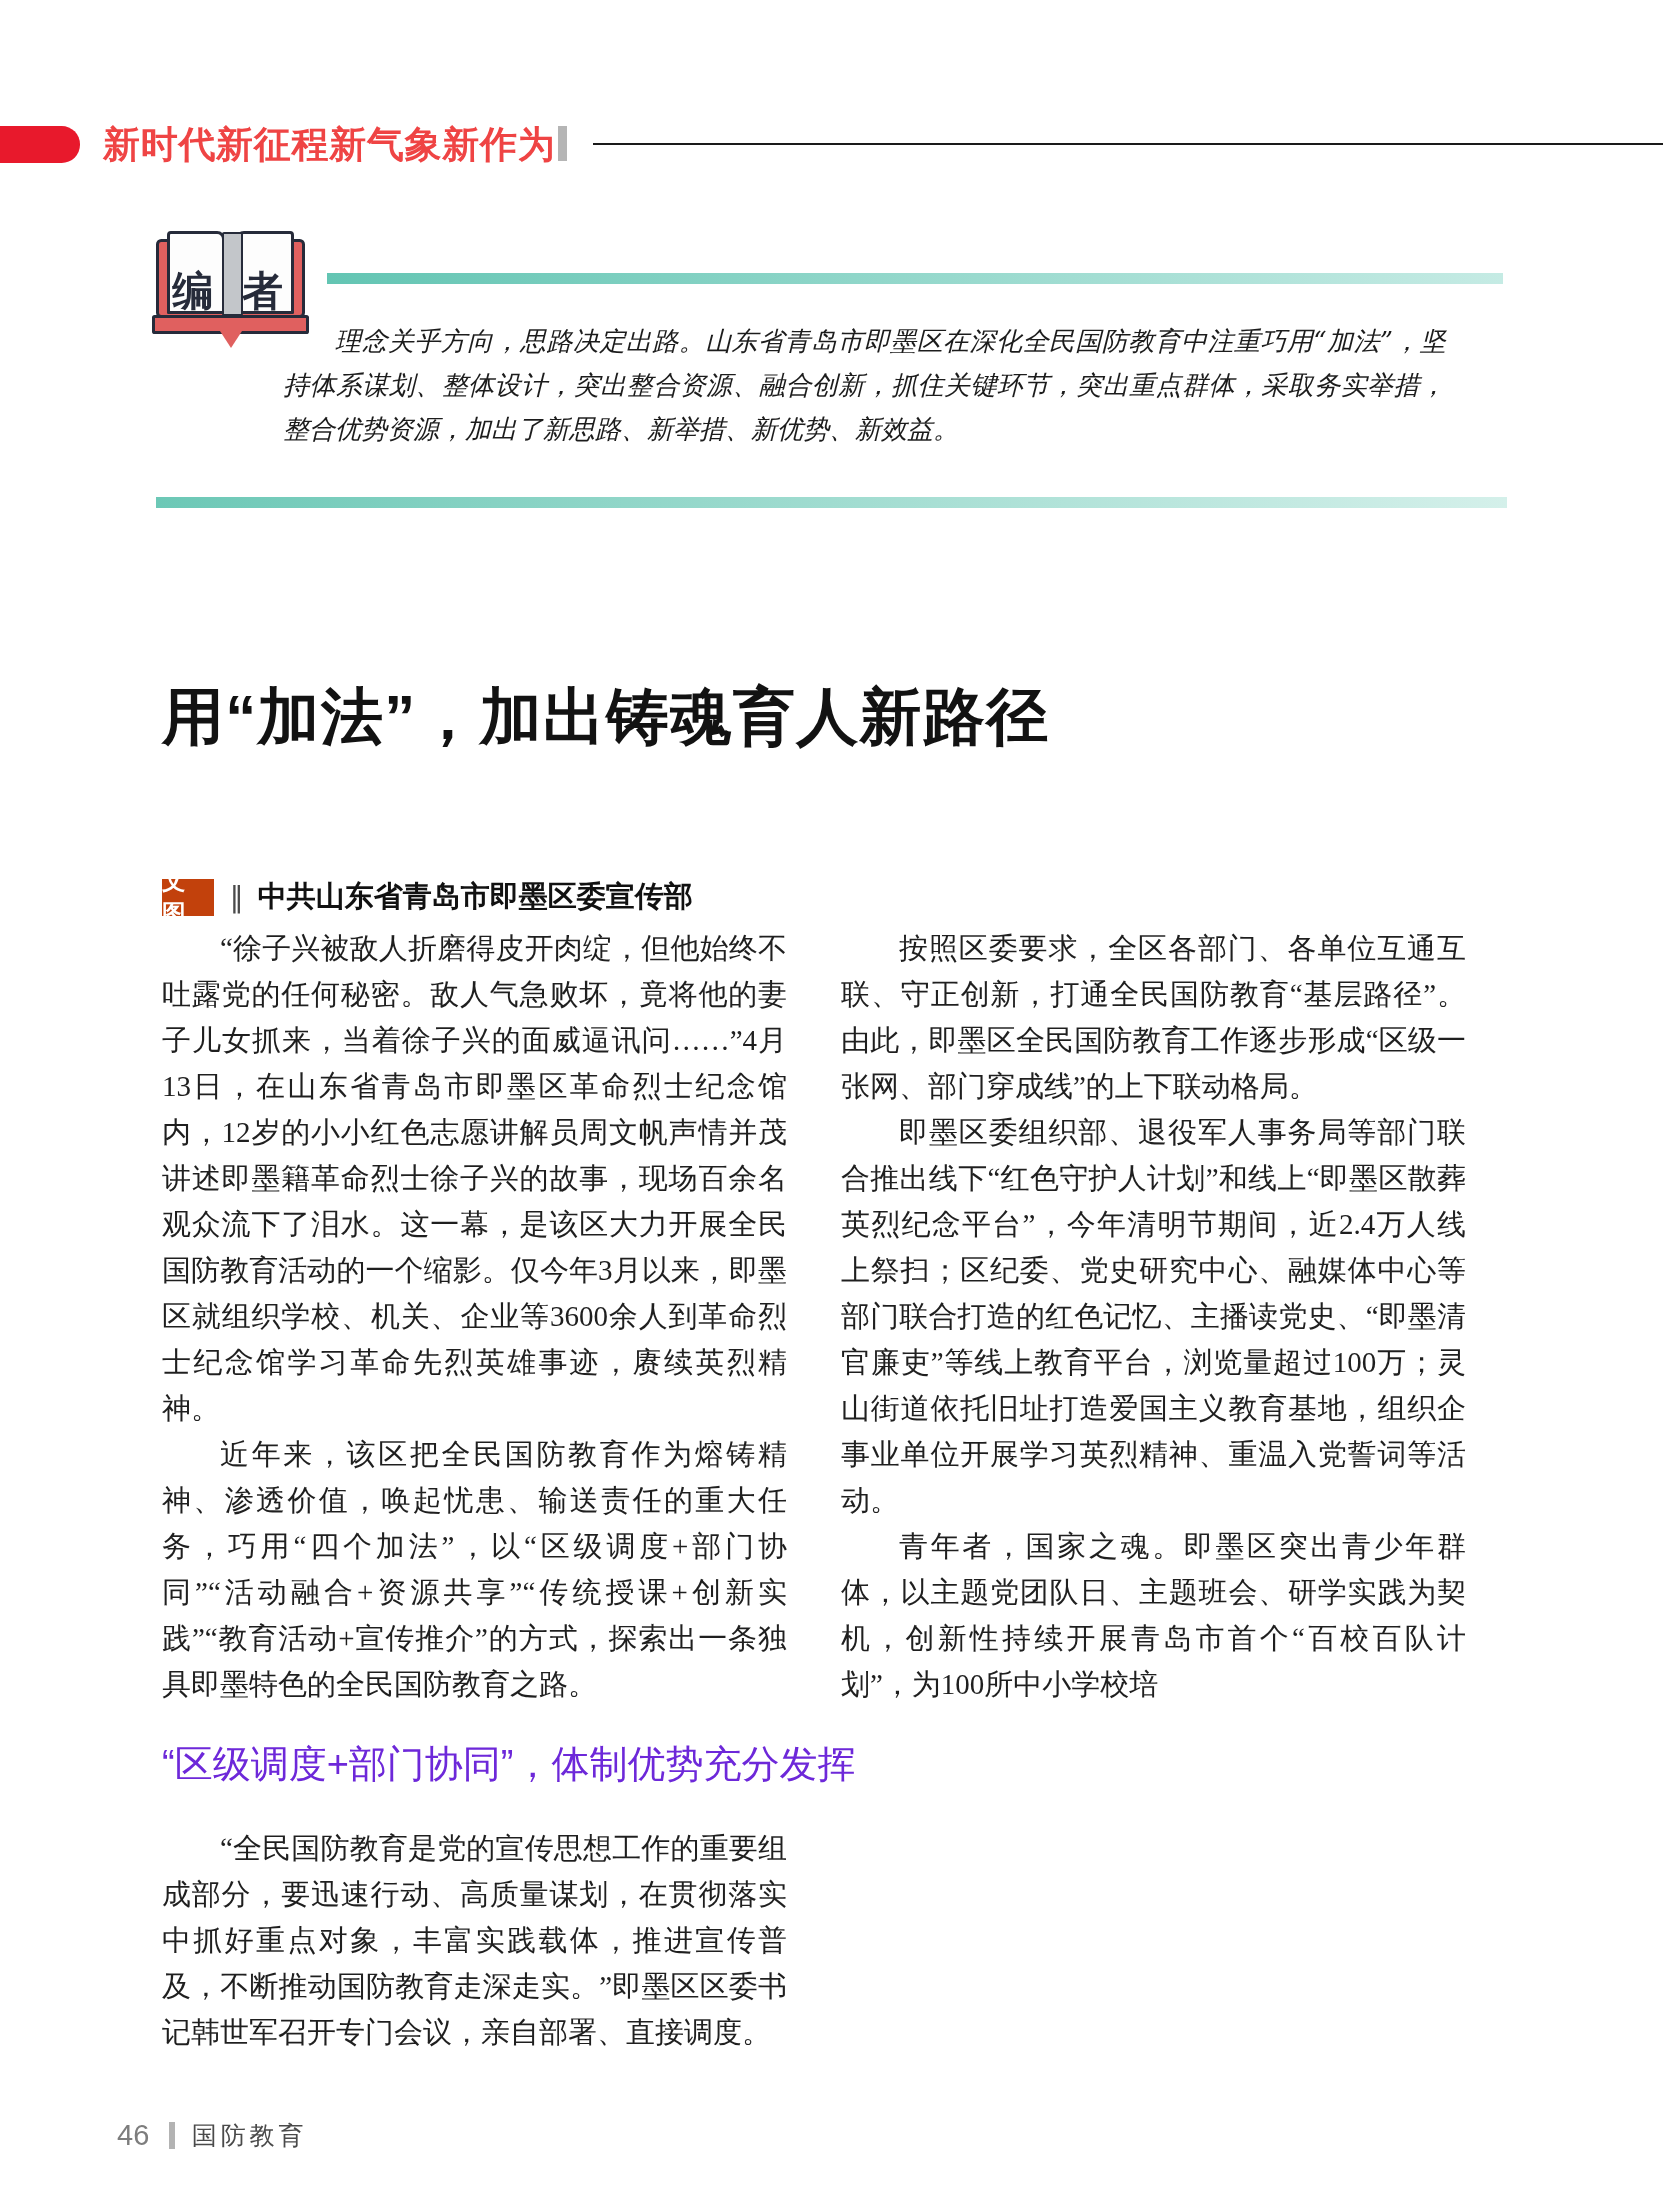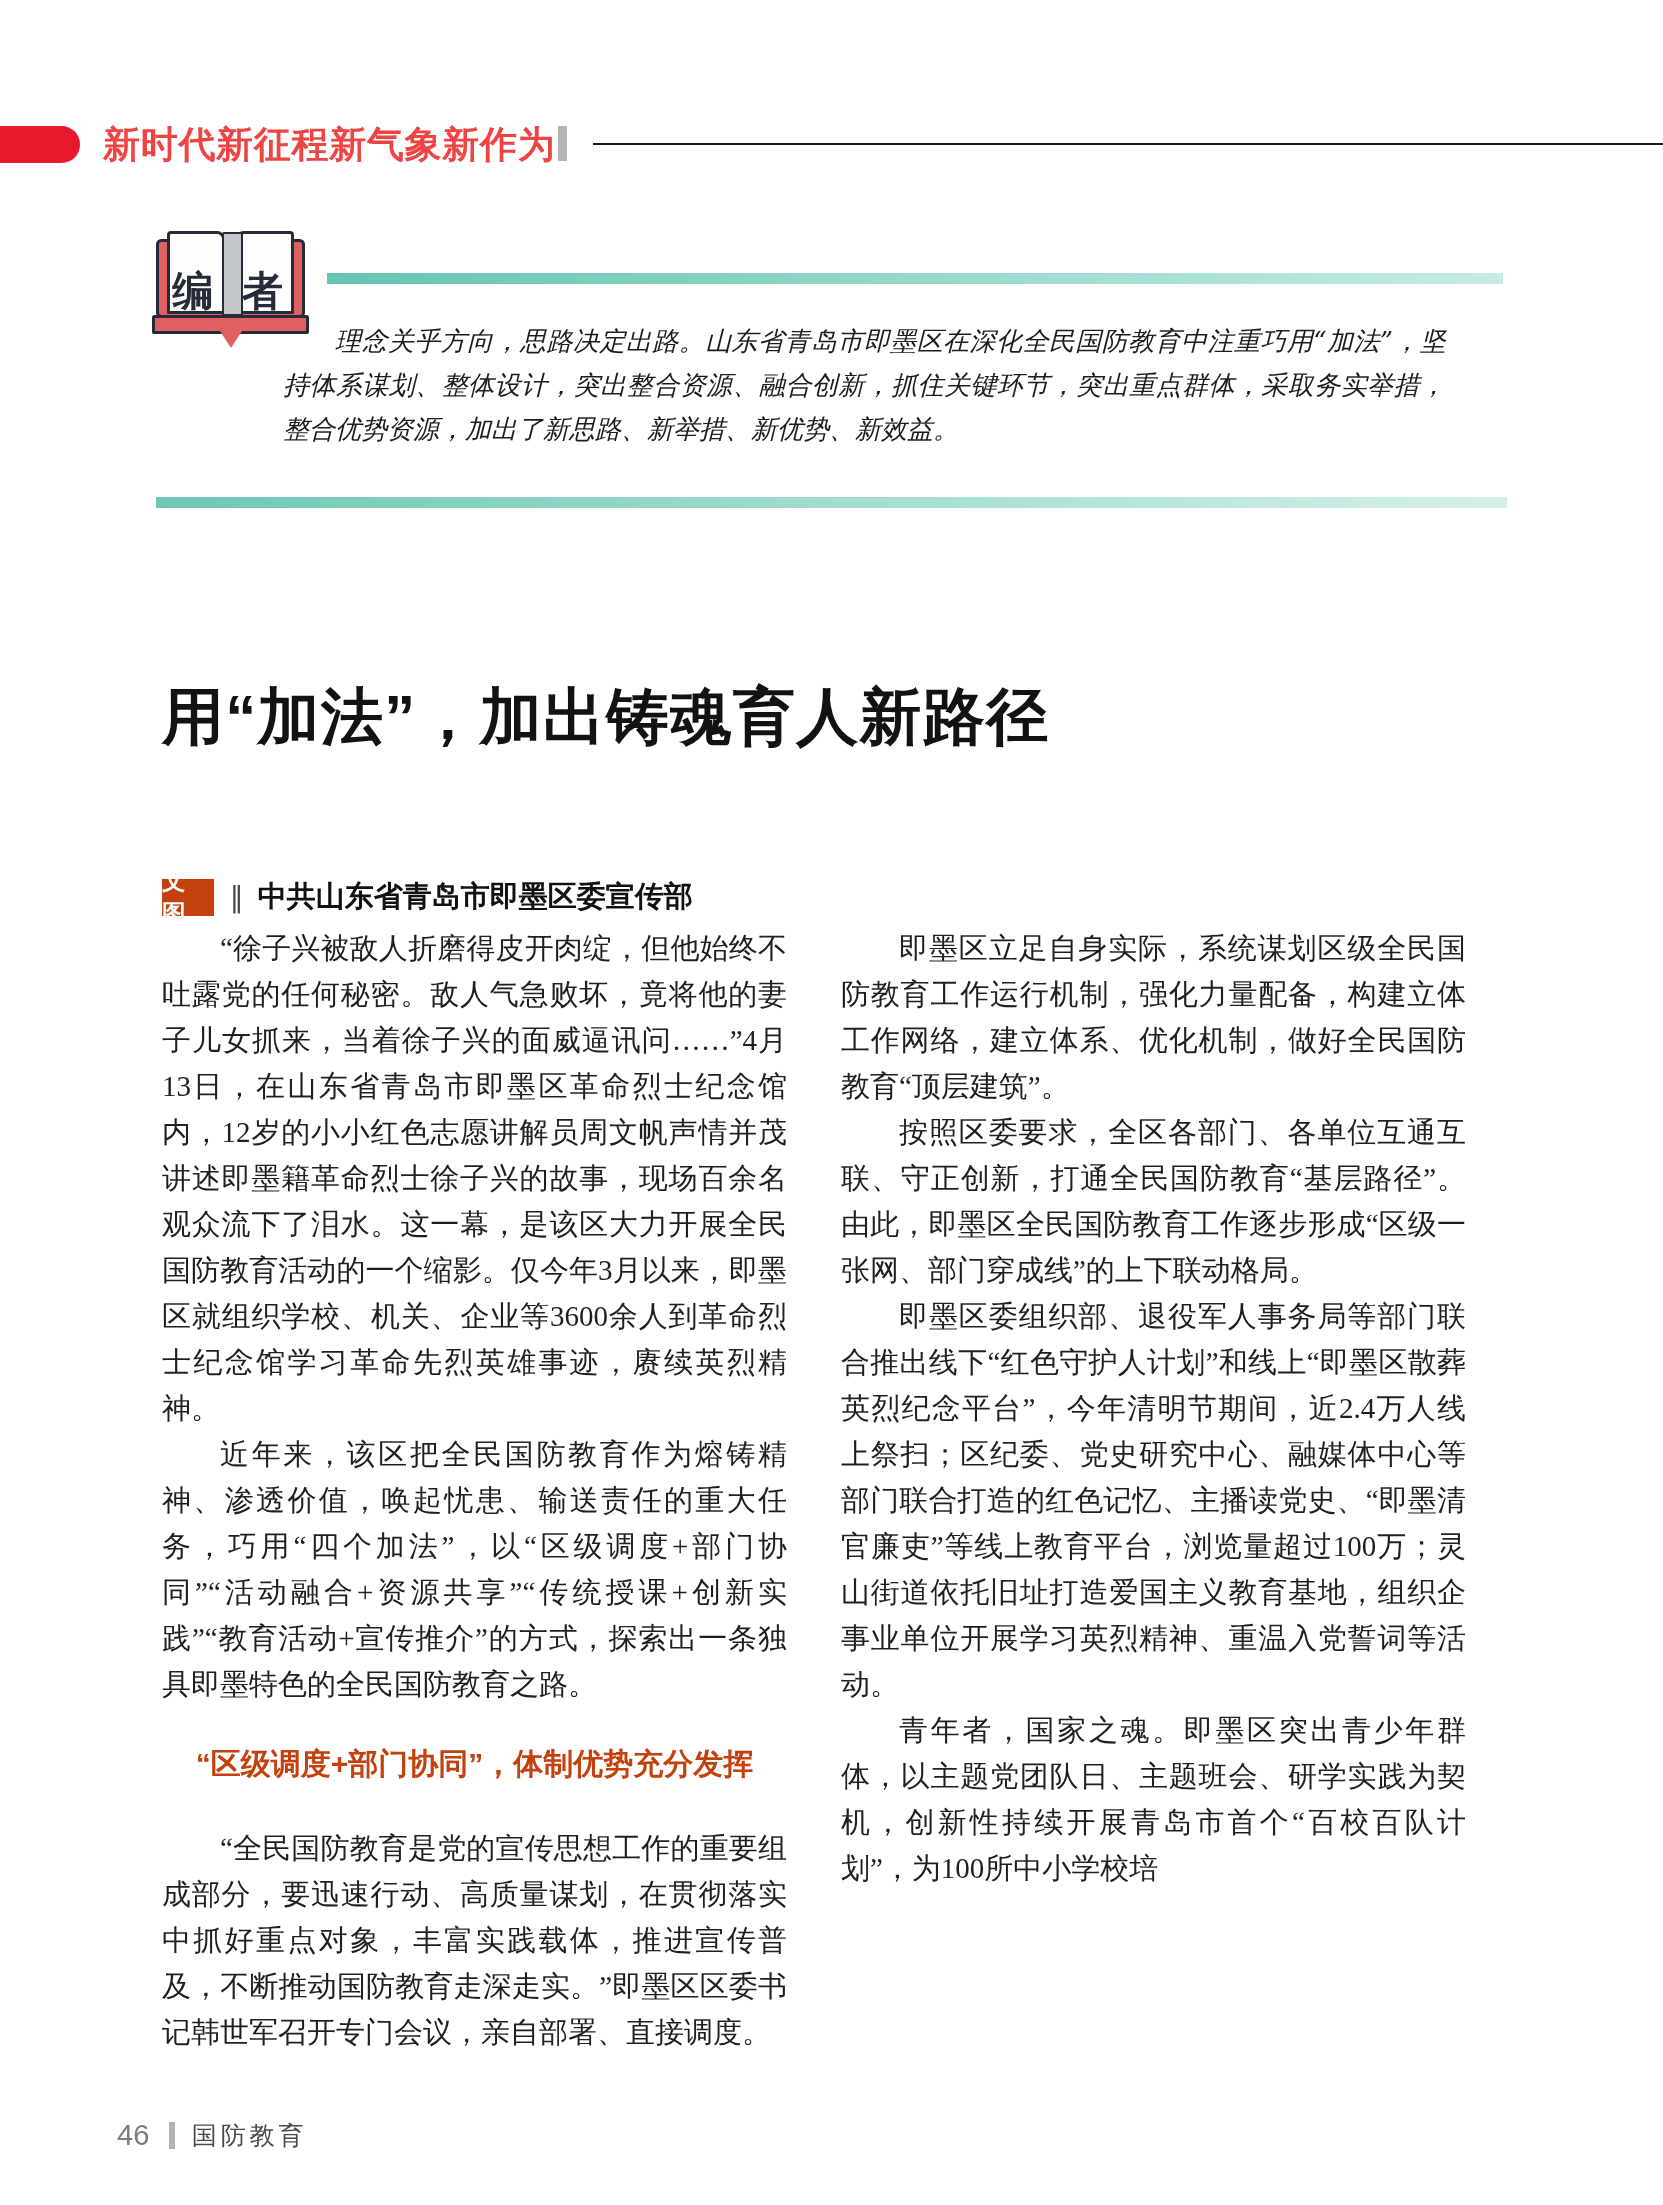--- a/index.html
+++ b/index.html
@@ -98,21 +98,21 @@
   
   .columns{
     position:absolute;left:162px;top:925px;width:1305px;
     display:flex;gap:54px;
   }
   .col{width:625px;font-size:29px;line-height:46px;text-align:justify;color:#1f1f1f;}
   .col p{margin:0;text-indent:2em;}
   .col h3{
     margin:34px 0 38px 0;text-align:center;text-indent:0;
     font-family:"Liberation Sans","DejaVu Sans",sans-serif;
-    font-size:30px;color:#c2410c;letter-spacing:0;font-weight:bold;white-space:nowrap;
+    font-size:38px;color:#6d28d9;letter-spacing:0;font-weight:normal;white-space:nowrap;
   }
   
   .footer{
     position:absolute;left:117px;top:2119px;display:flex;align-items:center;
     font-family:"Liberation Sans","DejaVu Sans",sans-serif;
   }
   .footer-page{font-size:29px;color:#7d7d7d;}
   .footer-bar{width:5.9px;height:27.5px;background:#b3b3b3;margin:0 17px 0 19.6px;}
   .footer-mag{font-size:25px;color:#4a4a4a;letter-spacing:3.9px;}
 </style>
@@ -149,21 +149,20 @@
 </div>
 
 <div class="columns">
   <div class="col">
     <p>“徐子兴被敌人折磨得皮开肉绽，但他始终不吐露党的任何秘密。敌人气急败坏，竟将他的妻子儿女抓来，当着徐子兴的面威逼讯问……”4月13日，在山东省青岛市即墨区革命烈士纪念馆内，12岁的小小红色志愿讲解员周文帆声情并茂讲述即墨籍革命烈士徐子兴的故事，现场百余名观众流下了泪水。这一幕，是该区大力开展全民国防教育活动的一个缩影。仅今年3月以来，即墨区就组织学校、机关、企业等3600余人到革命烈士纪念馆学习革命先烈英雄事迹，赓续英烈精神。</p>
     <p>近年来，该区把全民国防教育作为熔铸精神、渗透价值，唤起忧患、输送责任的重大任务，巧用“四个加法”，以“区级调度+部门协同”“活动融合+资源共享”“传统授课+创新实践”“教育活动+宣传推介”的方式，探索出一条独具即墨特色的全民国防教育之路。</p>
     <h3>“区级调度+部门协同”，体制优势充分发挥</h3>
     <p>“全民国防教育是党的宣传思想工作的重要组成部分，要迅速行动、高质量谋划，在贯彻落实中抓好重点对象，丰富实践载体，推进宣传普及，不断推动国防教育走深走实。”即墨区区委书记韩世军召开专门会议，亲自部署、直接调度。</p>
   </div>
   <div class="col">
-    <p>即墨区立足自身实际，系统谋划区级全民国防教育工作运行机制，强化力量配备，构建立体工作网络，建立体系、优化机制，做好全民国防教育“顶层建筑”。</p>
     <p>按照区委要求，全区各部门、各单位互通互联、守正创新，打通全民国防教育“基层路径”。由此，即墨区全民国防教育工作逐步形成“区级一张网、部门穿成线”的上下联动格局。</p>
     <p>即墨区委组织部、退役军人事务局等部门联合推出线下“红色守护人计划”和线上“即墨区散葬英烈纪念平台”，今年清明节期间，近2.4万人线上祭扫；区纪委、党史研究中心、融媒体中心等部门联合打造的红色记忆、主播读党史、“即墨清官廉吏”等线上教育平台，浏览量超过100万；灵山街道依托旧址打造爱国主义教育基地，组织企事业单位开展学习英烈精神、重温入党誓词等活动。</p>
     <p>青年者，国家之魂。即墨区突出青少年群体，以主题党团队日、主题班会、研学实践为契机，创新性持续开展青岛市首个“百校百队计划”，为100所中小学校培</p>
   </div>
 </div>
 
 <div class="footer">
   <span class="footer-page">46</span>
   <span class="footer-bar"></span>
   <span class="footer-mag">国防教育</span>

